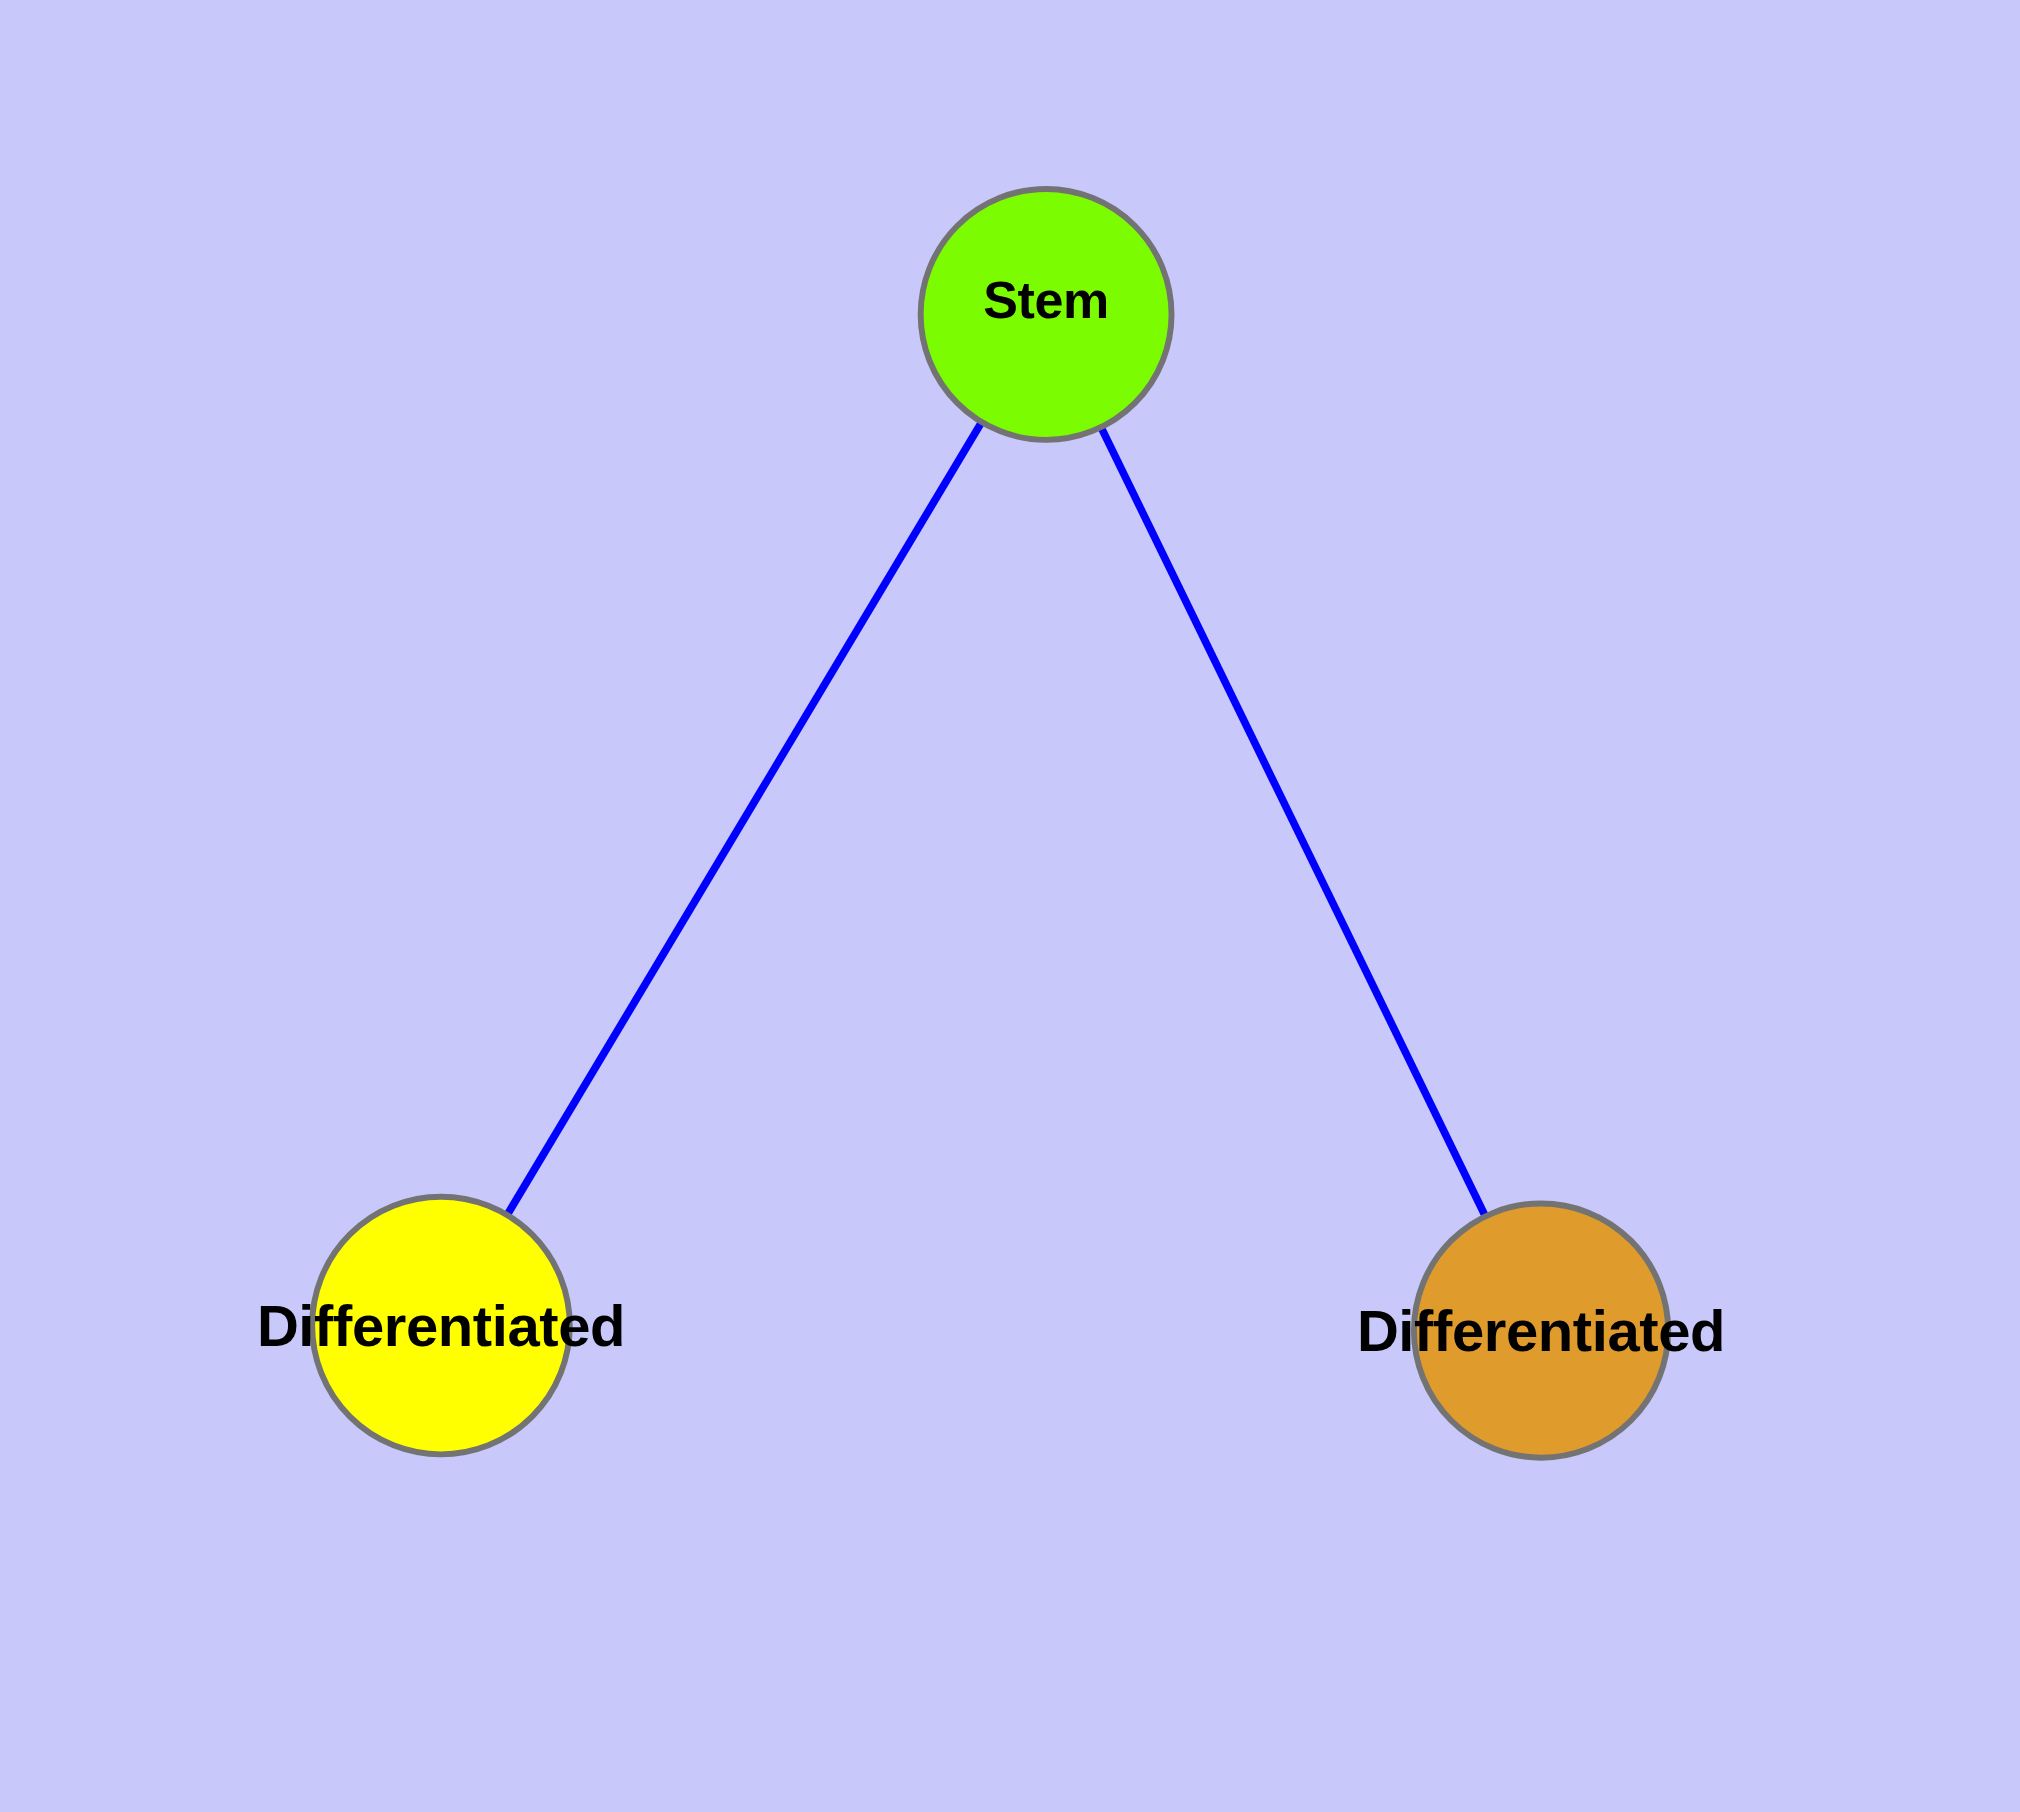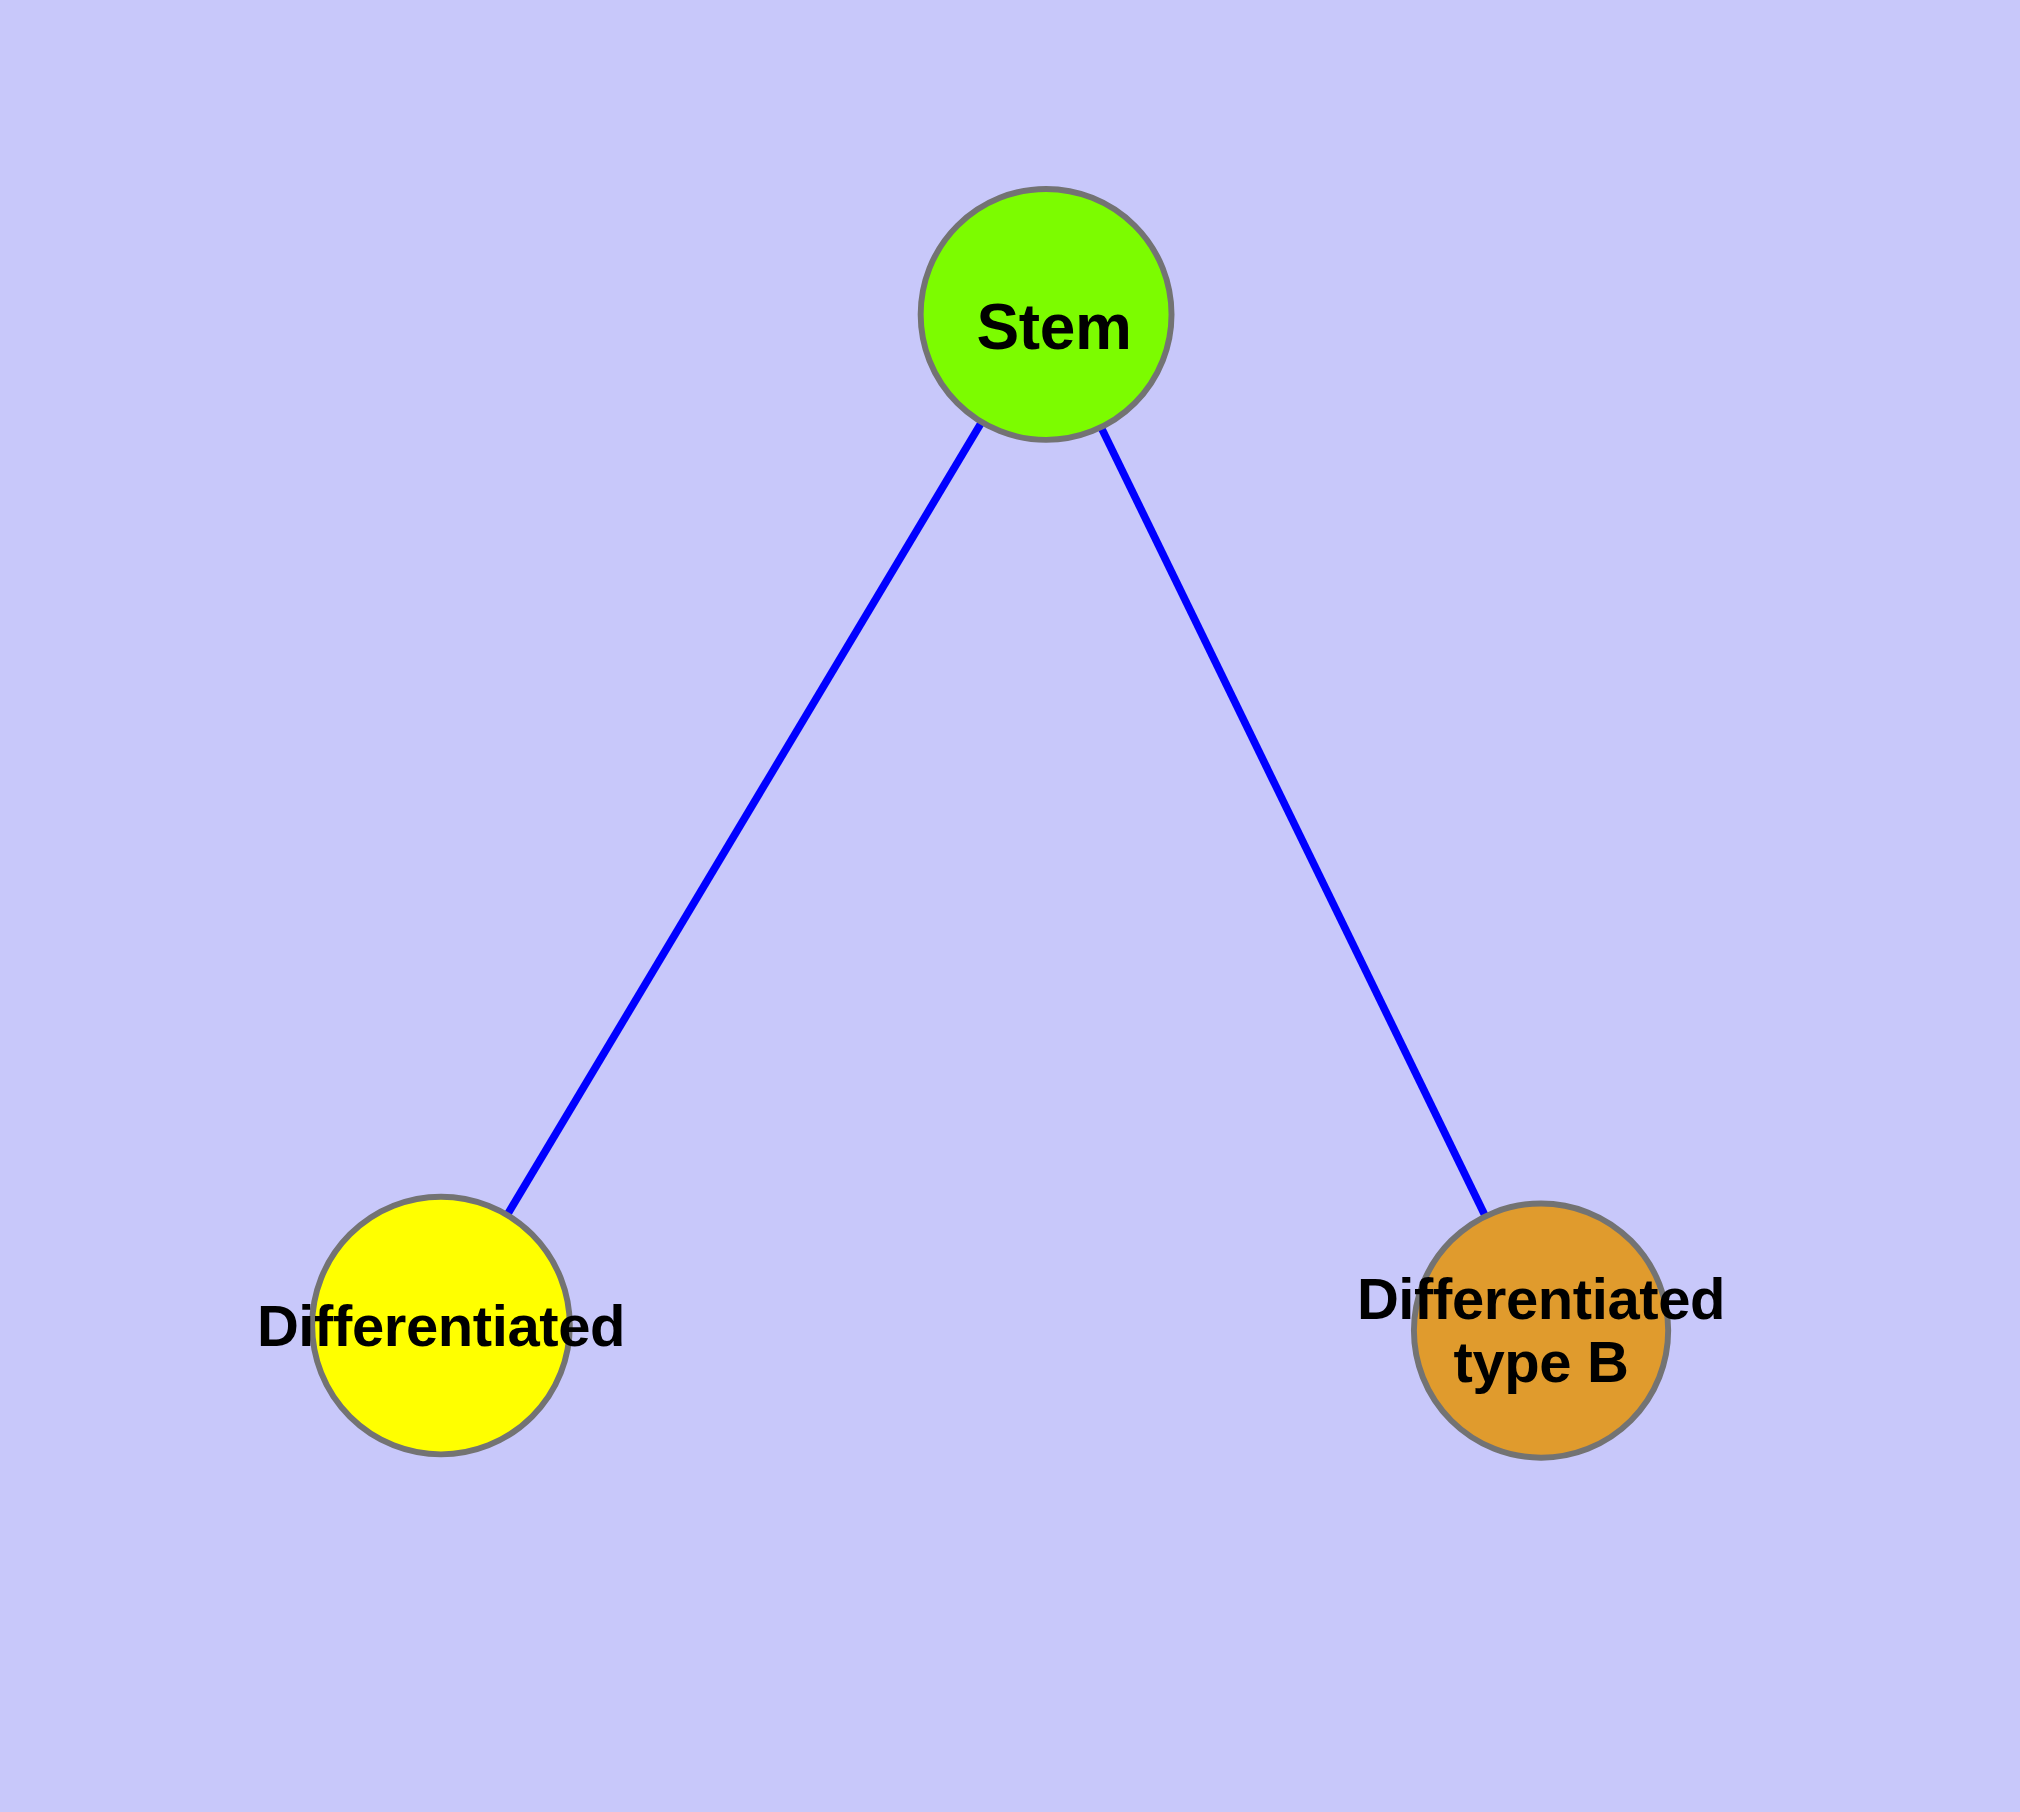--- a/index.html
+++ b/index.html
@@ -65,26 +65,25 @@
         <line x1="1234" y1="371" x2="1818" y2="1570" class="edge-line" stroke="#0000ff" stroke-width="9"></line>
       </g>
     <g id="node-layer">
         <circle cx="1234" cy="371" r="148" class="node-circle" fill="#7cfc00" stroke="#737373" stroke-width="7"></circle>
         <circle cx="520" cy="1564" r="152" class="node-circle" fill="#ffff00" stroke="#737373" stroke-width="7"></circle>
         <circle cx="1818" cy="1570" r="150" class="node-circle" fill="#e09b2d" stroke="#737373" stroke-width="7"></circle>
       </g>
   </svg>
 
   <div id="label-layer">
-      <div class="node-label root" style="left: 1046px; top: 328px; font-size: 64px; color: rgb(0, 0, 0); margin-left: 8px;">
+      <div class="node-label root" style="left: 1046px; top: 300px; font-size: 52px; color: rgb(0, 0, 0);">
         <div>Stem</div>
       </div>
       <div class="node-label leaf" style="left: 441px; top: 1326px; font-size: 58px; color: rgb(0, 0, 0);">
         <div>Differentiated</div>
       </div>
       <div class="node-label leaf" style="left: 1541px; top: 1331px; font-size: 58px; color: rgb(0, 0, 0);">
         <div>Differentiated</div>
-        <div>type B</div>
       </div>
     </div>
 
 </div>
 
 
 </body></html>

